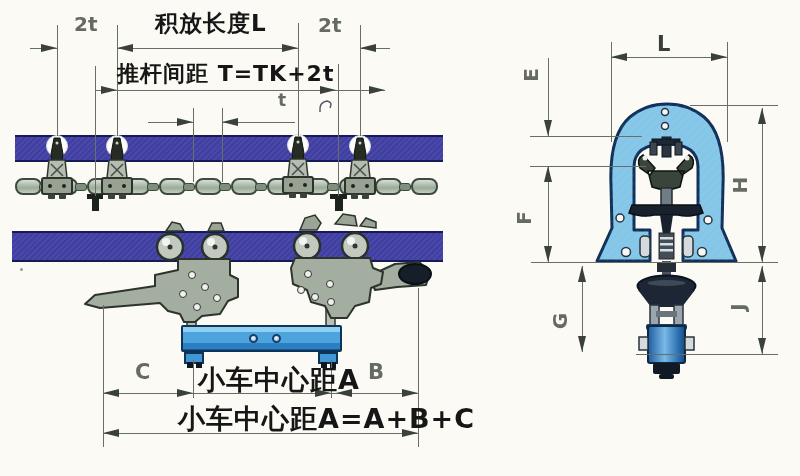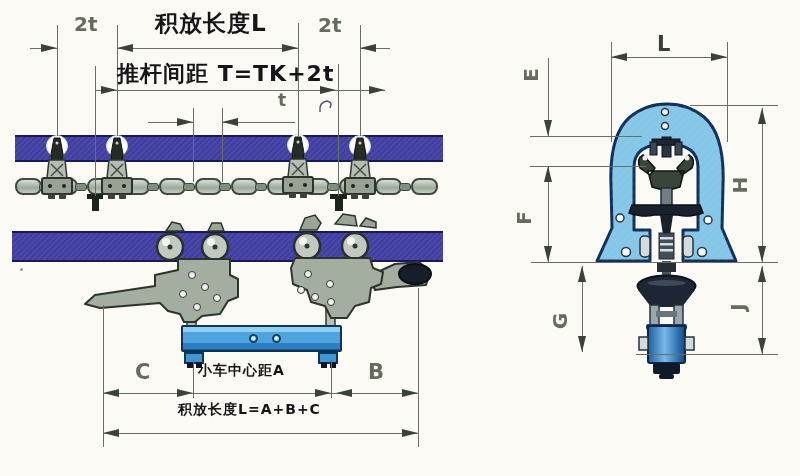--- a/index.html
+++ b/index.html
@@ -9,21 +9,21 @@
   
   .hl{position:absolute;height:1px;background:#6a6f66}
   .vl{position:absolute;width:1px;background:#6a6f66}
   
   .ar{position:absolute;width:0;height:0;border:solid transparent}
   .aR{border-width:4px 0 4px 16px;border-left-color:#3a403a}
   .aL{border-width:4px 16px 4px 0;border-right-color:#3a403a}
   .aU{border-width:0 4px 16px 4px;border-bottom-color:#3a403a}
   .aD{border-width:16px 4px 0 4px;border-top-color:#3a403a}
   
-  .cjk{position:absolute;color:#161616;font-size:14px;font-weight:600;letter-spacing:1px;white-space:nowrap}
+  .cjk{position:absolute;color:#161616;font-size:27px;font-weight:600;letter-spacing:1px;white-space:nowrap}
   .ltr{position:absolute;color:#666b60;font-size:20px;font-weight:600;white-space:nowrap}
   .rot{transform:rotate(-90deg);transform-origin:center center;width:26px;height:26px;
        display:flex;align-items:center;justify-content:center}
   
   .rail{position:absolute;background:
         repeating-linear-gradient(135deg,rgba(120,80,190,.30) 0 2px,rgba(0,0,0,0) 2px 4px),
         #3c41a0;border-top:2px solid #171b55;border-bottom:2px solid #171b55;box-sizing:border-box}
   
   .chain{position:absolute;display:flex;align-items:center}
   .lk{width:27px;height:17px;border:2px solid #3d4a3f;border-radius:8px;flex:none;box-sizing:border-box;
@@ -192,21 +192,21 @@
     <div class="ar aR" style="left:402px;top:429px"></div>
 
     <div class="ltr" style="left:74px;top:12px">2t</div>
     <div class="cjk" style="left:155px;top:8px;font-size:23px">积放长度L</div>
     <div class="ltr" style="left:318px;top:13px">2t</div>
     <div class="cjk" style="left:117px;top:59px;font-size:22px">推杆间距 T=TK+2t</div>
     <div class="ltr" style="left:278px;top:90px;font-size:17px">t</div>
     <div class="ltr" style="left:135px;top:360px;font-size:21px">C</div>
     <div class="cjk" style="left:198px;top:362px">小车中心距A</div>
     <div class="ltr" style="left:368px;top:360px;font-size:21px">B</div>
-    <div class="cjk" style="left:178px;top:401px">积放长度L=A+B+C</div>
+    <div class="cjk" style="left:178px;top:401px">小车中心距A=A+B+C</div>
   </div>
 
   <div>
 
     <svg class="abs" style="left:560px;top:95px" width="220" height="290" viewBox="0 0 220 290">
       <defs>
         <linearGradient id="cg" x1="0" y1="0" x2="1" y2="0">
           <stop offset="0" stop-color="#1d5d9e"></stop>
             <stop offset="0.45" stop-color="#7ab8e8"></stop>
           <stop offset="0.8" stop-color="#2e74b4"></stop>

